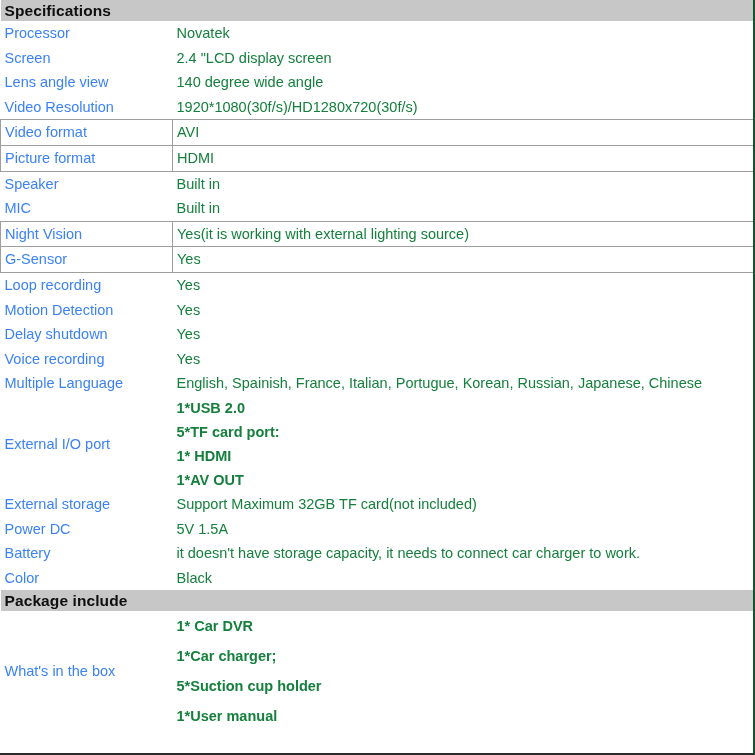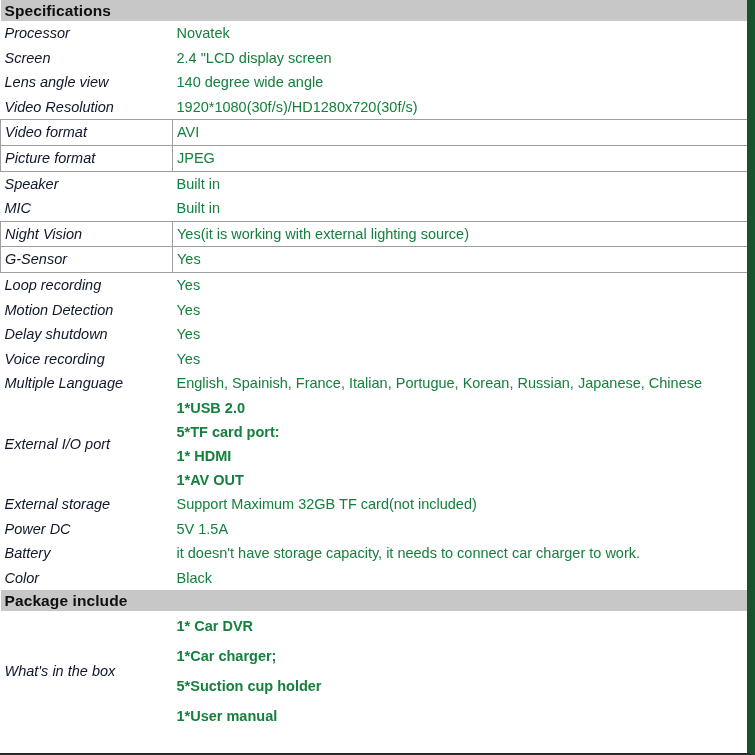--- a/index.html
+++ b/index.html
@@ -12,21 +12,21 @@
     font-family: "Liberation Sans", "DejaVu Sans", sans-serif;
   }
 
   #sheet {
     position: relative;
     width: 755px;
     height: 755px;
     background: #ffffff;
     overflow: hidden;
     box-sizing: border-box;
-    border-right: 8px solid #14532d;
+    border-right: 2px solid #14532d;
     border-bottom: 2px solid #2b2b2b;
   }
 
   table.spec {
     border-collapse: collapse;
     width: 753px;
     table-layout: fixed;
     font-size: 14.5px;
     color: #4b4b46;
   }
@@ -48,21 +48,21 @@
     color: #0f0f0f;
     font-weight: bold;
     font-size: 15.5px;
     height: 21px;
     padding-left: 4px;
     letter-spacing: 0.1px;
   }
 
   
   tr.data-row td { height: 24.6px; }
-  tr.data-row td.label { color: #0f172a; font-style: italic; }
+  tr.data-row td.label { color: #3b82f6; }
   tr.data-row td.value { color: #15803d; }
 
   
   tr.bordered td {
     border: 1px solid #9e9e9e;
   }
 
   
   td.multiline {
     white-space: normal;
@@ -114,21 +114,21 @@
         <tr class="data-row">
           <td class="label">Video Resolution</td>
           <td class="value">1920*1080(30f/s)/HD1280x720(30f/s)</td>
         </tr>
         <tr class="data-row bordered">
           <td class="label">Video format</td>
           <td class="value">AVI</td>
         </tr>
         <tr class="data-row bordered">
           <td class="label">Picture format</td>
-          <td class="value">JPEG</td>
+          <td class="value">HDMI</td>
         </tr>
         <tr class="data-row">
           <td class="label">Speaker</td>
           <td class="value">Built in</td>
         </tr>
         <tr class="data-row">
           <td class="label">MIC</td>
           <td class="value">Built in</td>
         </tr>
         <tr class="data-row bordered">

